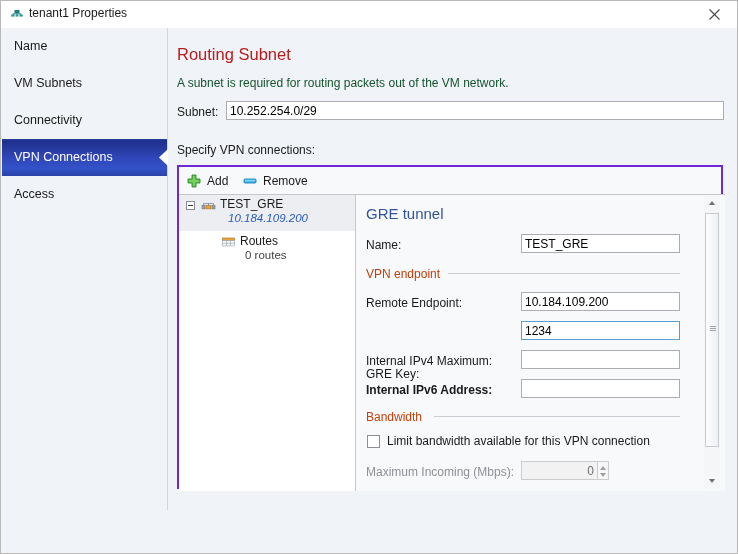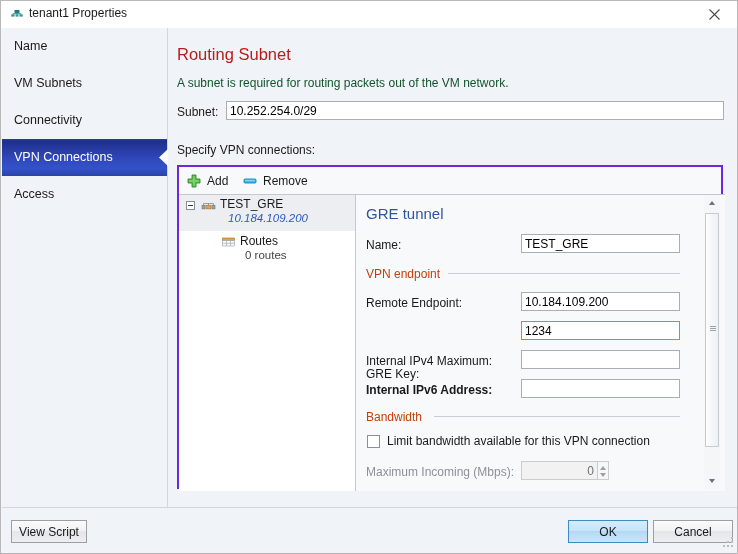--- a/index.html
+++ b/index.html
@@ -556,33 +556,14 @@
           </span>
         </div>
         <div class="sb-btn dn">
             <i class="sb-tri d"></i>
           </div>
       </div>
 
     </div>
   </div>
 
-  <div id="footer">
-    <div class="btn" id="btn-viewscript">
-      <span>View Script</span>
-    </div>
-    <div class="btn" id="btn-ok">
-      <span>OK</span>
-    </div>
-    <div class="btn" id="btn-cancel">
-      <span>Cancel</span>
-    </div>
-    <div id="grip">
-      <i style="left:8px; top:0;"></i>
-      <i style="left:4px; top:4px;"></i>
-        <i style="left:8px; top:4px;"></i>
-      <i style="left:0;   top:8px;"></i>
-        <i style="left:4px; top:8px;"></i>
-        <i style="left:8px; top:8px;"></i>
-    </div>
-  </div>
 
 </div>
 
 </body></html>

